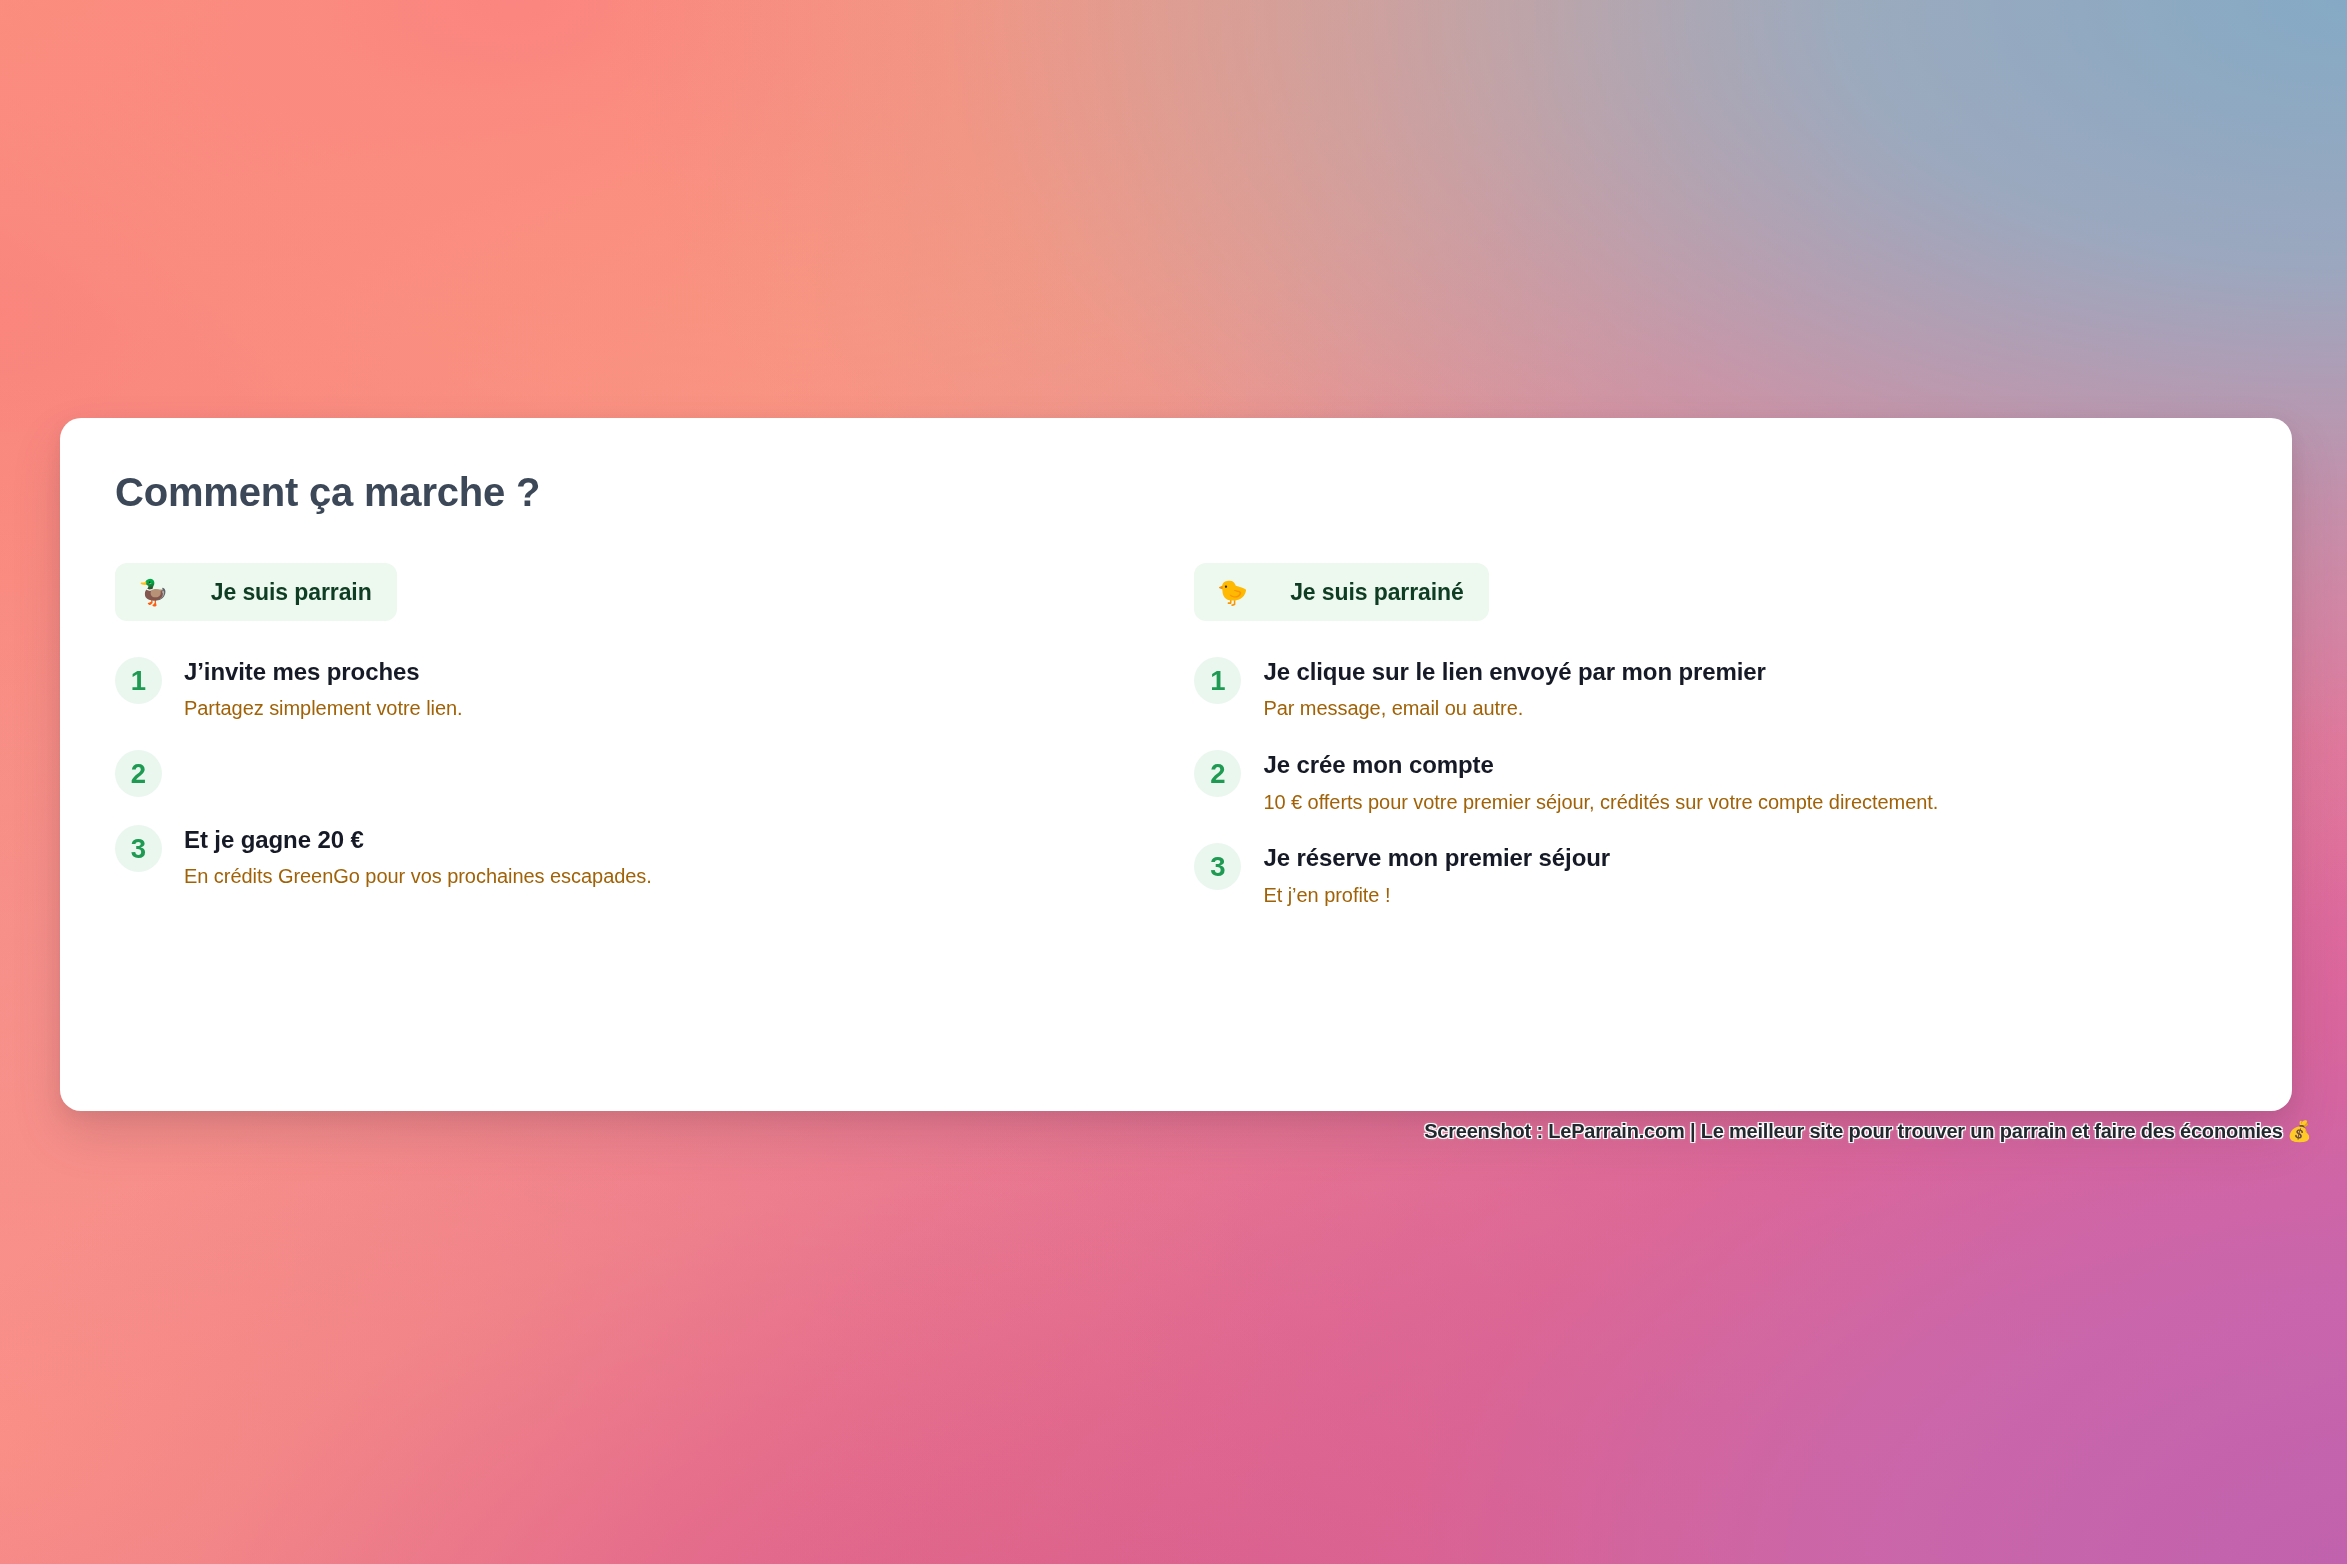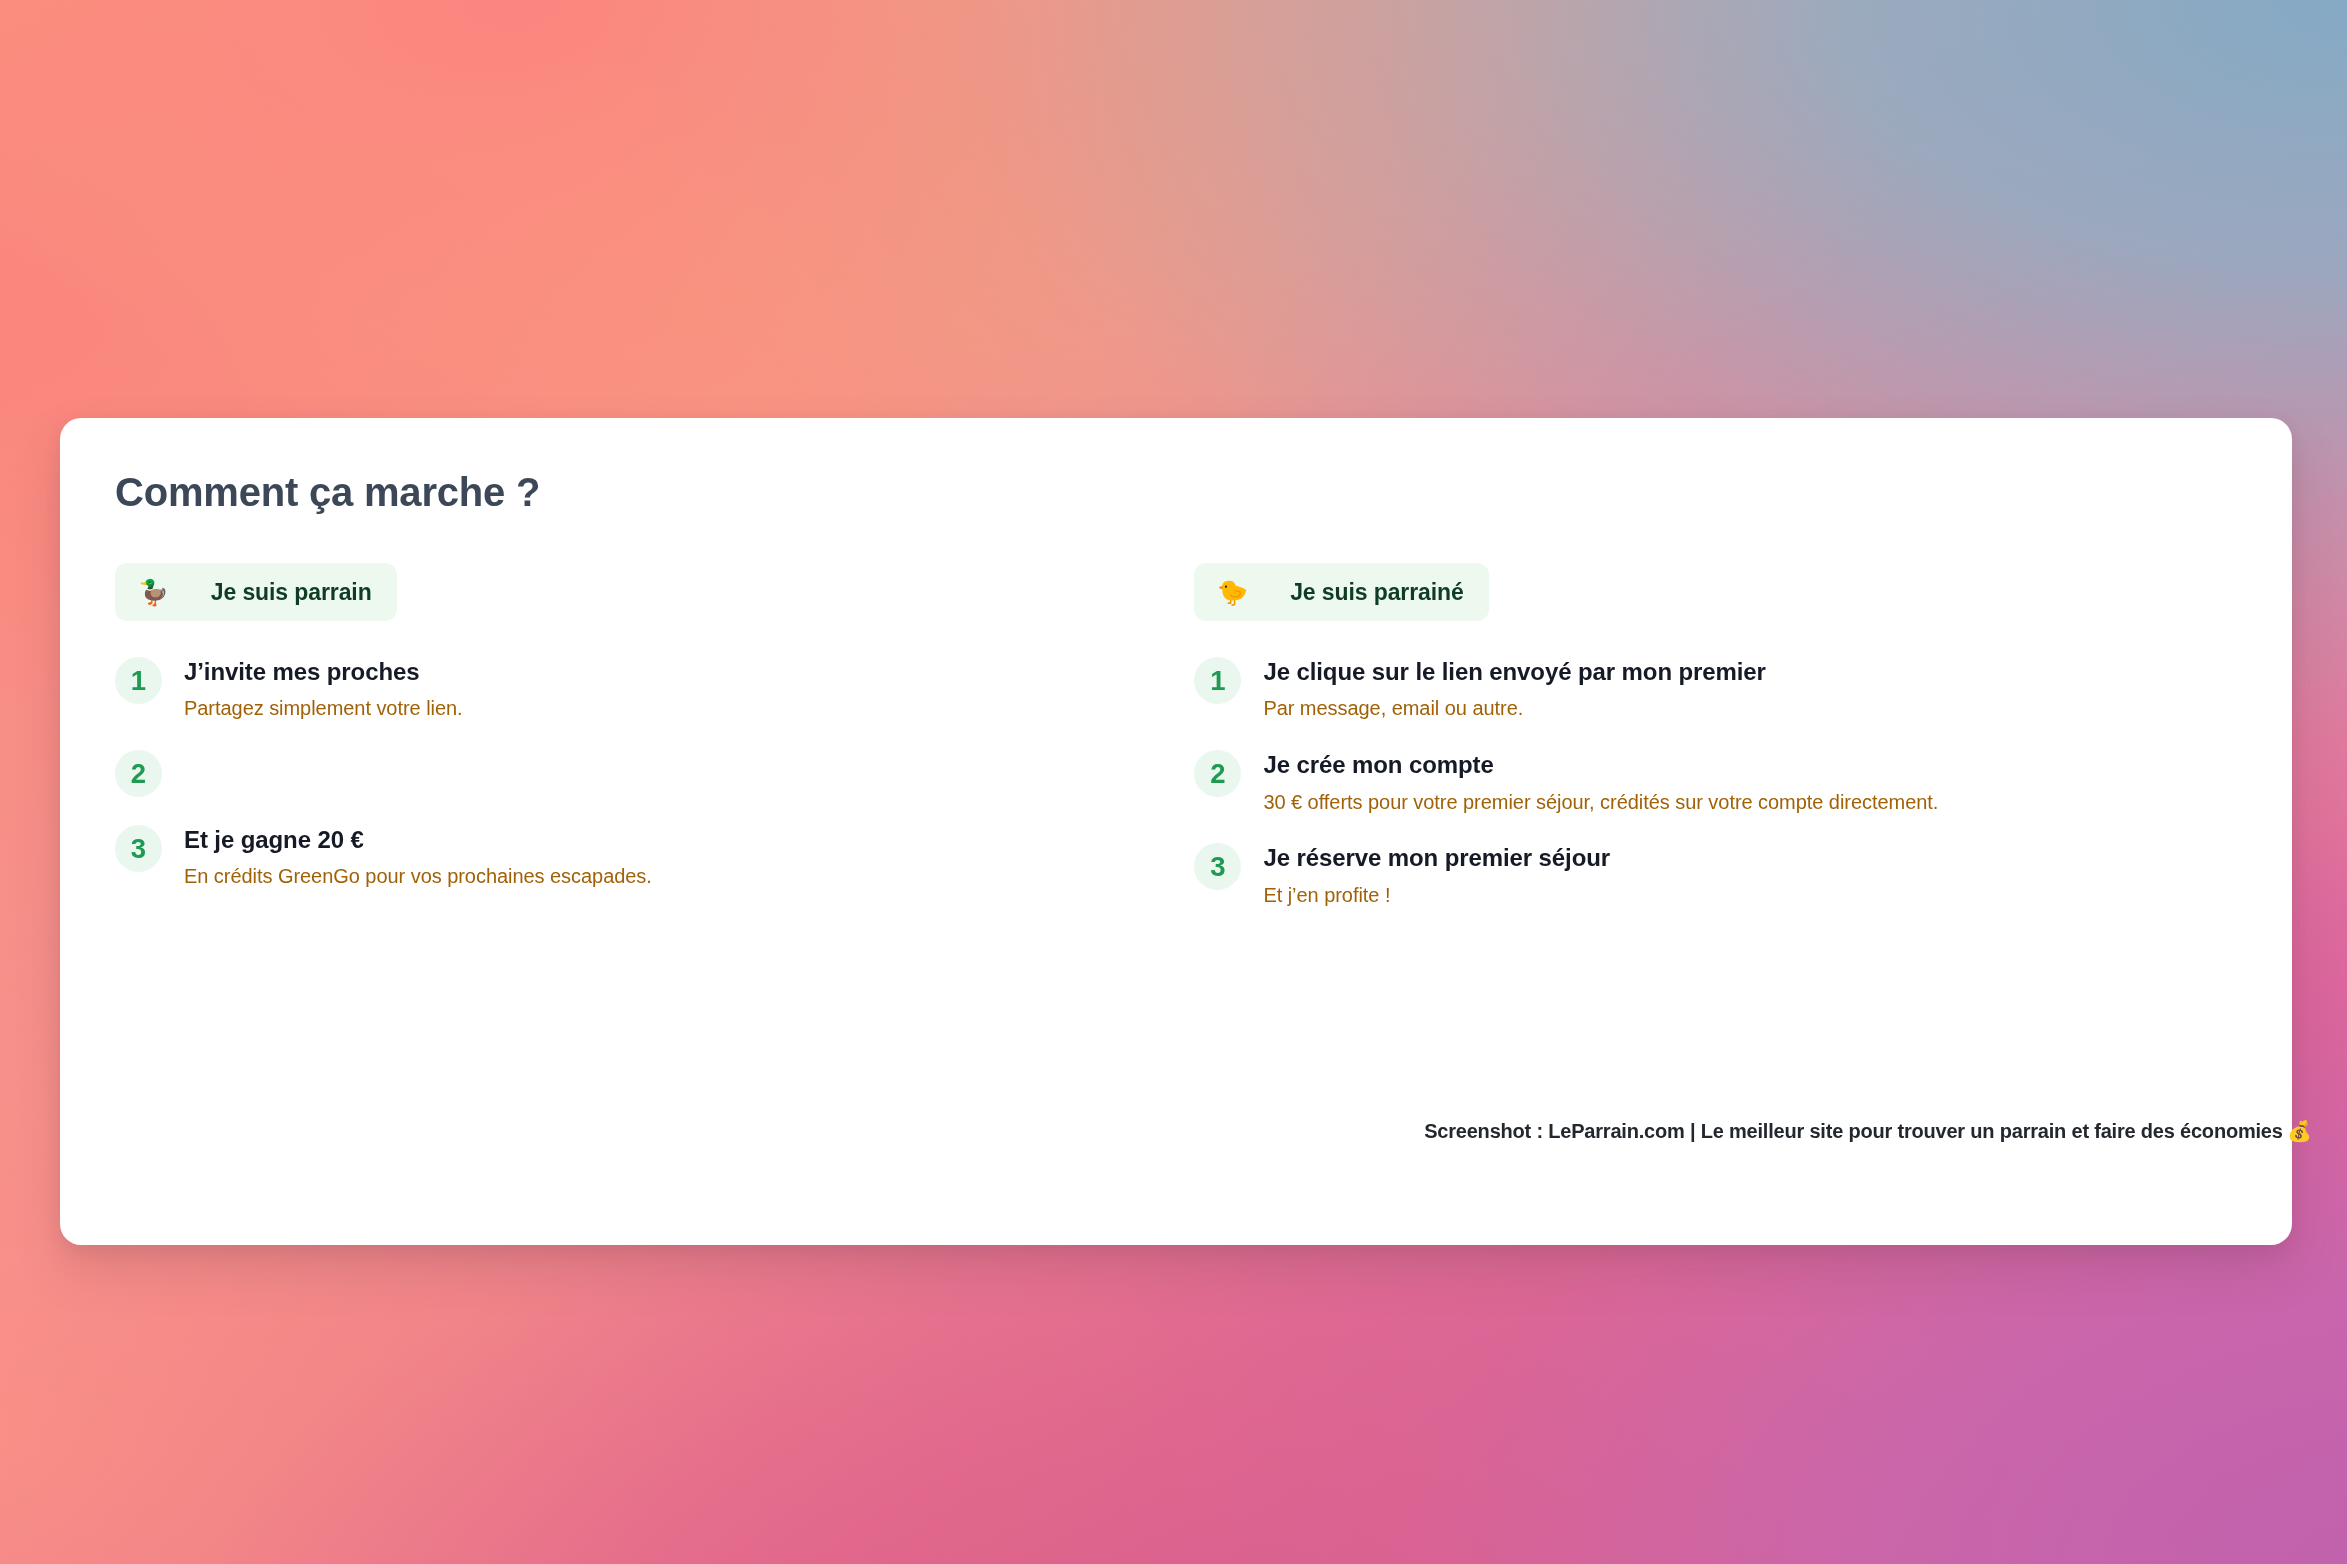--- a/index.html
+++ b/index.html
@@ -31,21 +31,21 @@
       radial-gradient(80% 85% at 0% 20%,     rgba(250,126,125,0.92) 0%,  rgba(250,134,126,0.55) 30%, rgba(250,146,128,0.16) 58%, rgba(250,150,130,0) 76%),
       linear-gradient(160deg, #fba27a 0%, #f79a8c 26%, #ee7f96 52%, #dd69a2 76%, #c563ad 100%);
   }
 
   
   #card {
     position: absolute;
     left: 60px;
     top: 418px;
     width: 2232px;
-    height: 827px;
+    height: 693px;
     background: #ffffff;
     border-radius: 21px;
     box-shadow: 0 24px 48px rgba(110, 60, 80, 0.20),
                 0 5.5px 14.7px rgba(110, 60, 80, 0.10);
     box-sizing: border-box;
     padding: 51px 55px 0 55px;
   }
 
   #page-title {
     margin: 0;
@@ -216,21 +216,21 @@
         <div class="step-body">
           <div class="step-title">Je clique sur le lien envoyé par mon premier</div>
           <div class="step-desc">Par message, email ou autre.</div>
         </div>
       </div>
 
       <div class="step">
         <div class="step-num">2</div>
         <div class="step-body">
           <div class="step-title">Je crée mon compte</div>
-          <div class="step-desc">30 € offerts pour votre premier séjour, crédités sur votre compte directement.</div>
+          <div class="step-desc">10 € offerts pour votre premier séjour, crédités sur votre compte directement.</div>
         </div>
       </div>
 
       <div class="step">
         <div class="step-num">3</div>
         <div class="step-body">
           <div class="step-title">Je réserve mon premier séjour</div>
           <div class="step-desc">Et j’en profite !</div>
         </div>
       </div>

